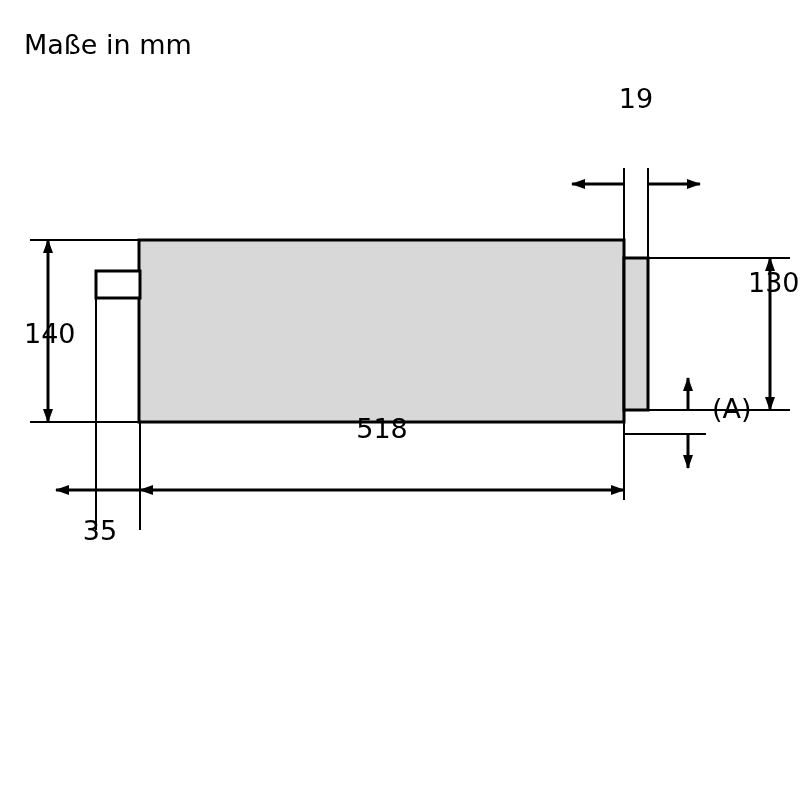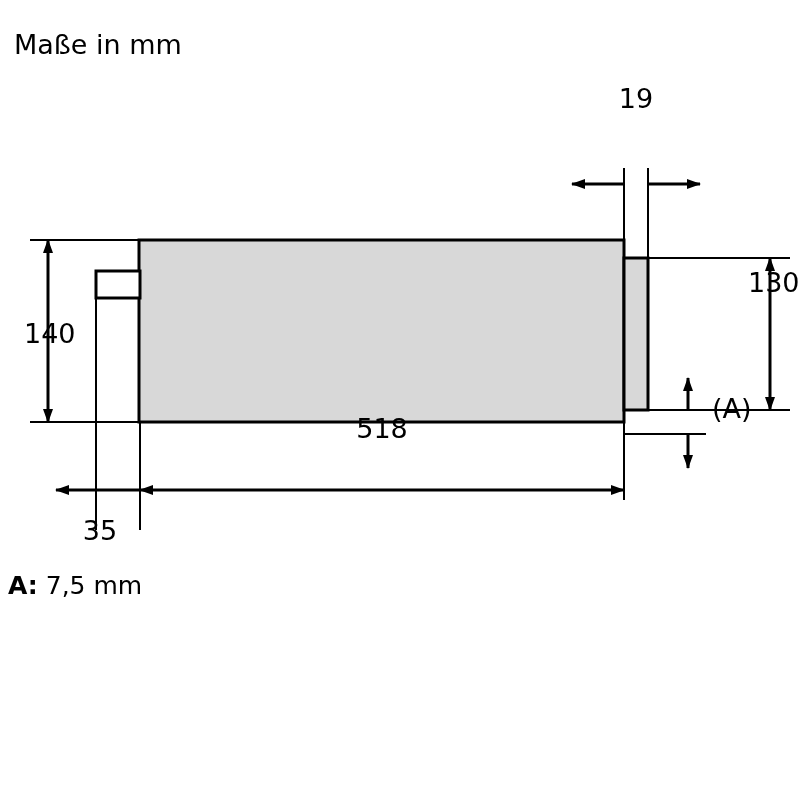--- a/index.html
+++ b/index.html
@@ -20,21 +20,21 @@
     left: 0; top: 0;
     width: 800px;
     height: 800px;
   }
   .txt {
     position: absolute;
     white-space: pre;
     line-height: 1.25;
   }
   #title {
-    left: 14px;
+    left: 24px;
     top: 28px;
     font-size: 27px;
     letter-spacing: 0px;
   }
   #note-a {
     left: 8px;
     top: 570px;
     font-size: 25px;
   }
   #note-a b { font-weight: bold; }
@@ -115,16 +115,15 @@
 
     <text x="382" y="378" font-size="27" text-anchor="middle">518</text>
 
     <text x="636" y="48" font-size="27" text-anchor="middle">19</text>
 
     <text x="748" y="232" font-size="27" text-anchor="start">130</text>
 
     <text x="712" y="358" font-size="27" text-anchor="start">(A)</text>
   </svg>
 
-  <div class="txt" id="note-a"><b>A:</b> <span>7,5 mm</span></div>
 
 
 </div>
 
 </body></html>

